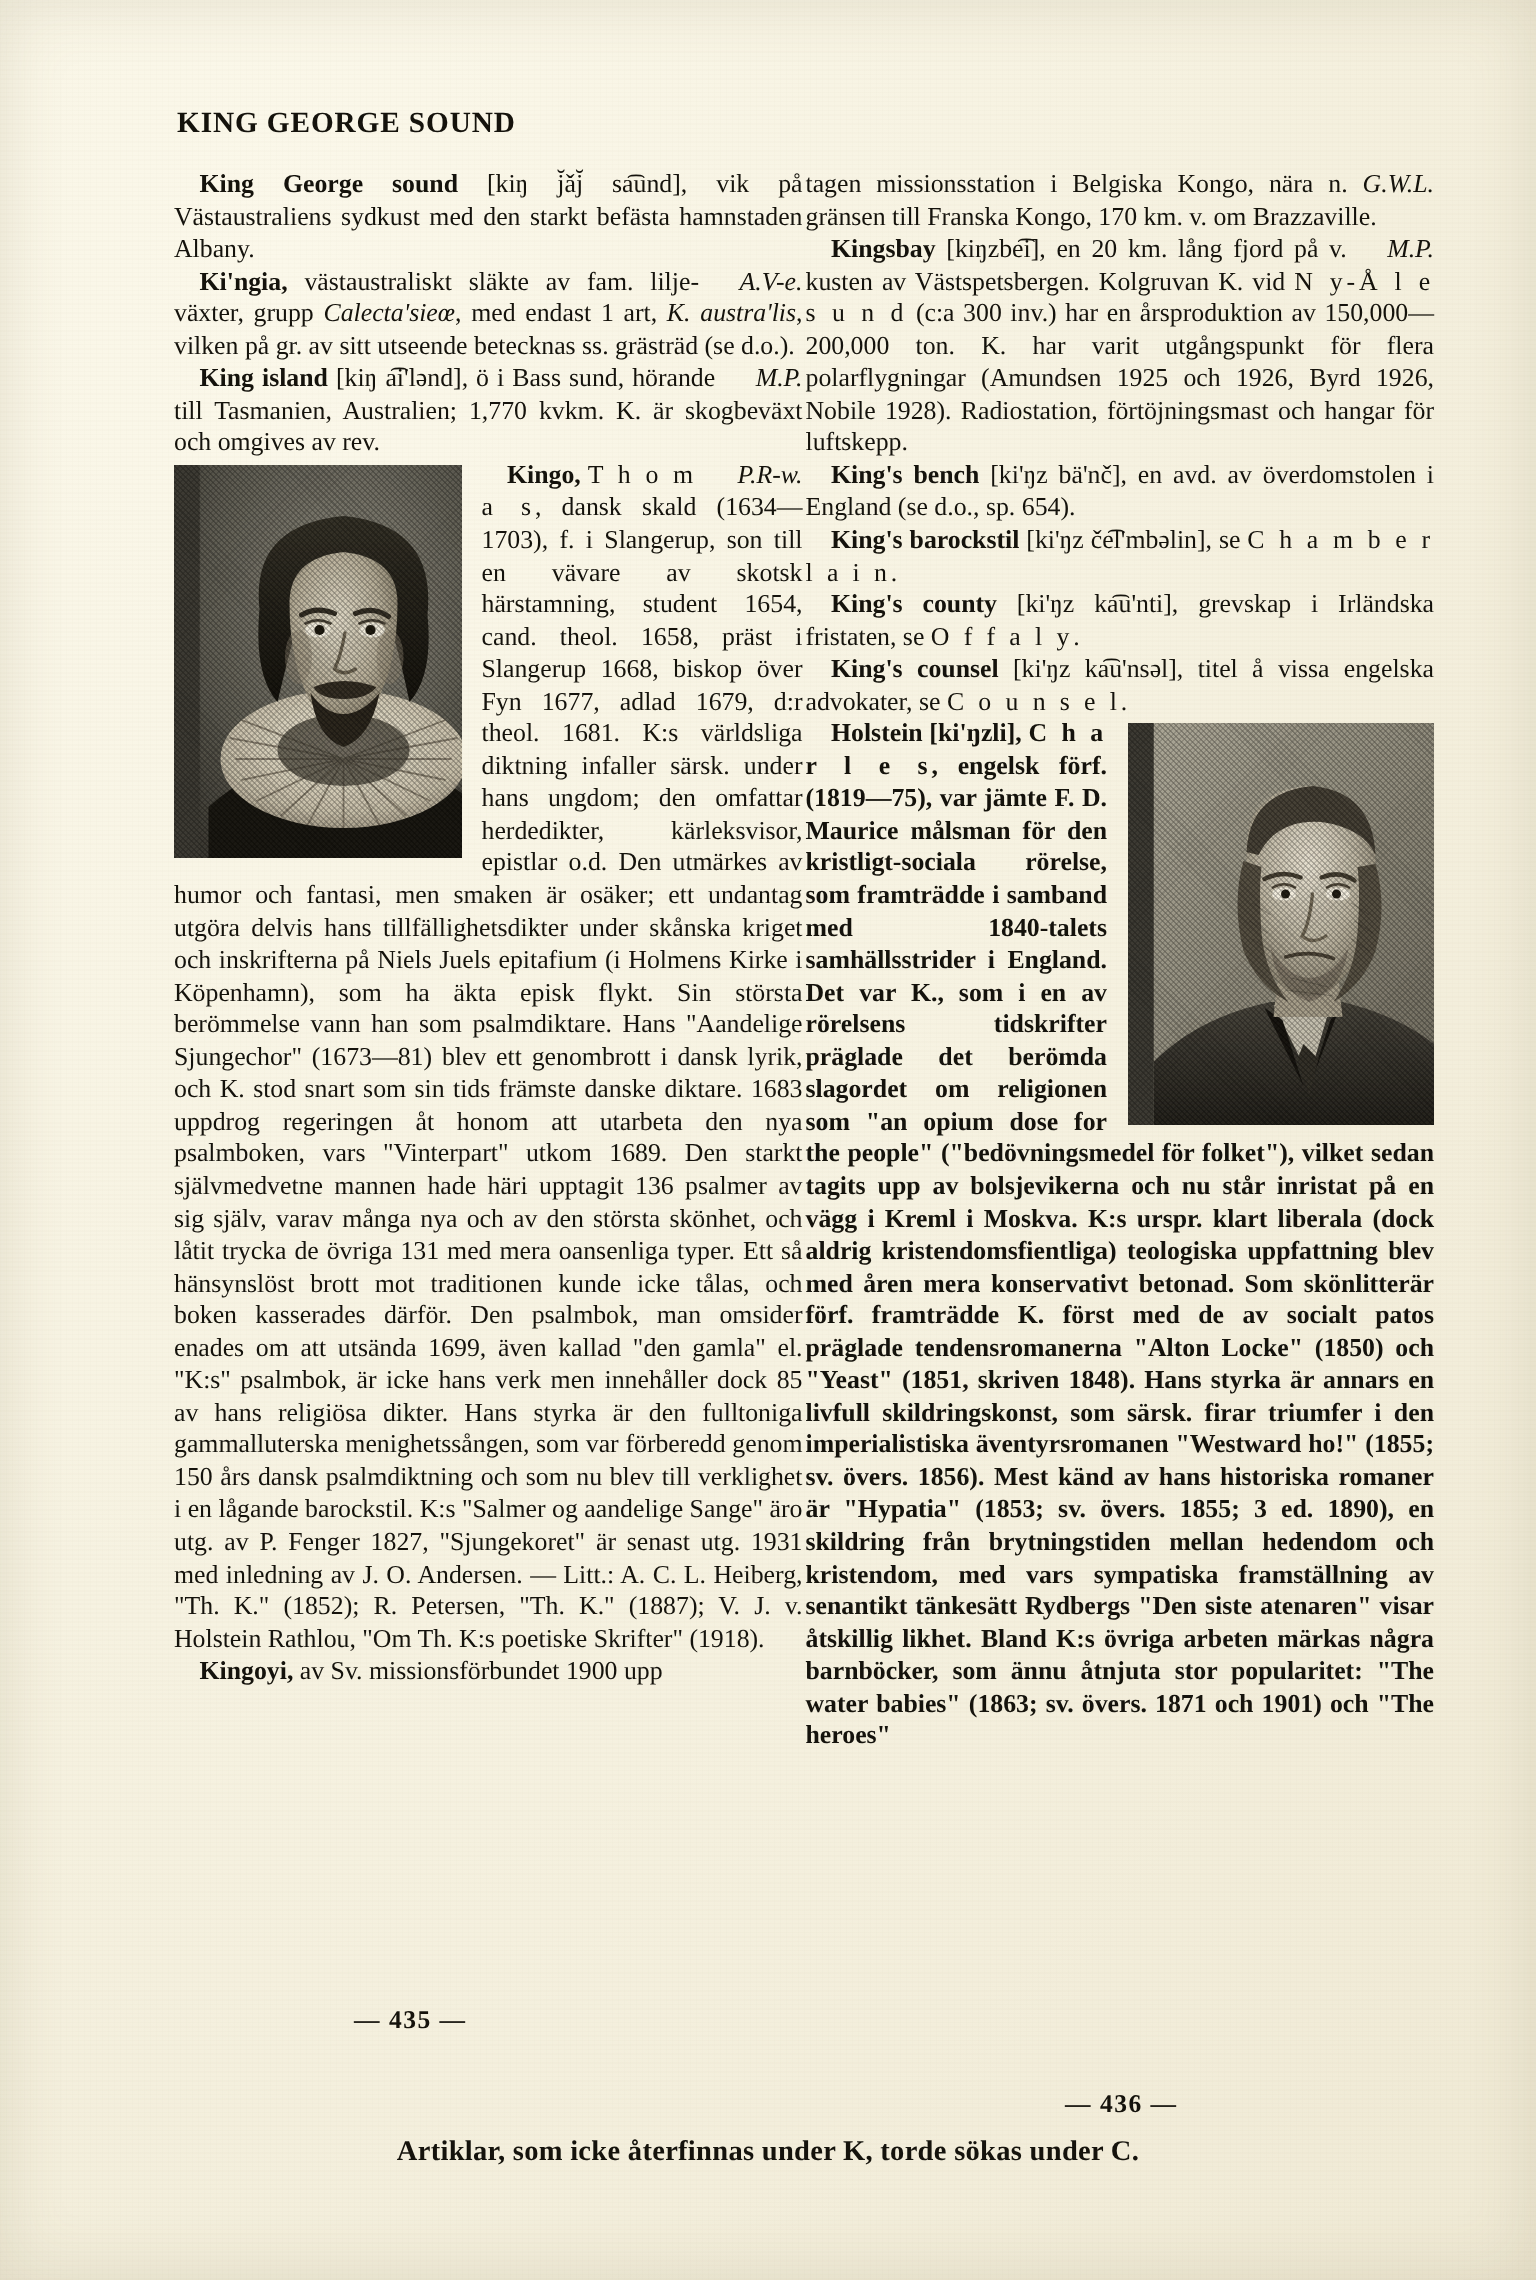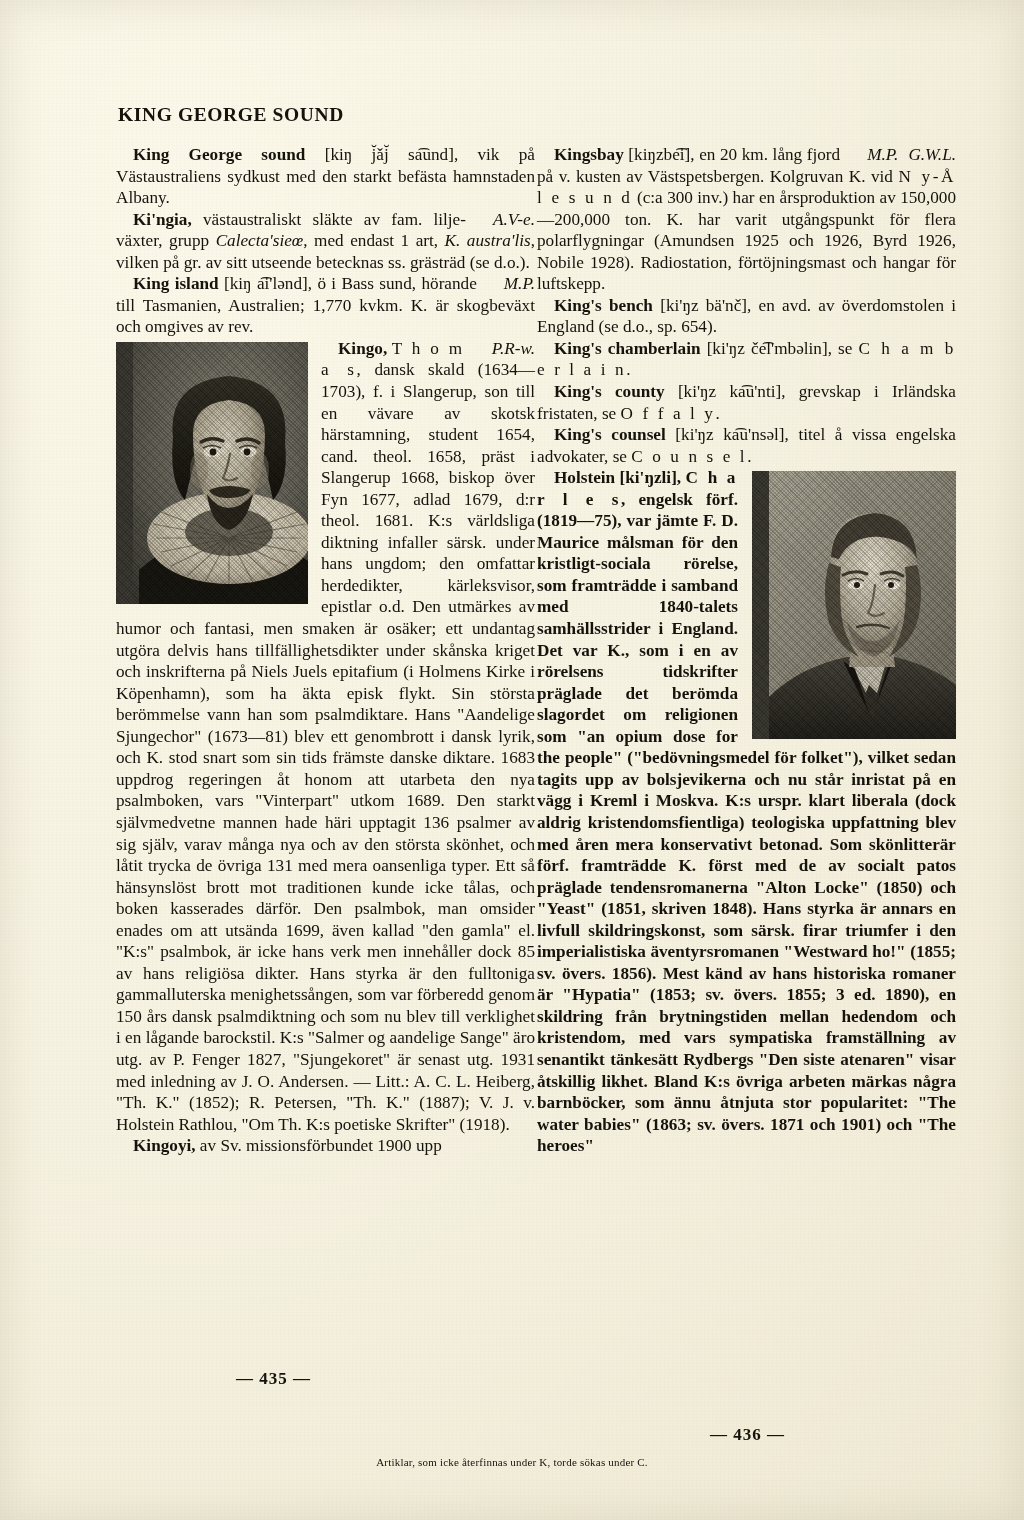--- a/index.html
+++ b/index.html
@@ -23,21 +23,21 @@
     box-shadow: inset 0 0 44px rgba(120,106,70,.16);
     pointer-events:none;
   }
   .grain{
     position:absolute; inset:0; pointer-events:none; opacity:.33;
     background-image:
       repeating-linear-gradient(0deg, rgba(120,104,62,.05) 0 1px, rgba(0,0,0,0) 1px 3px),
       repeating-linear-gradient(90deg, rgba(120,104,62,.04) 0 1px, rgba(0,0,0,0) 1px 4px);
   }
 
-  .sheet{position:absolute; left:0; top:0; width:1024px; height:1328px;margin-top:32px;}
+  .sheet{position:absolute; left:0; top:0; width:1024px; height:1328px;}
 
   
   .runhead{
     position:absolute; left:118px; top:72px;
     font-weight:bold; font-size:19.5px; letter-spacing:.6px;
   }
 
   
   .col{
     position:absolute; top:112px; width:419px;
@@ -85,21 +85,21 @@
   }
 
   
   .folio{
     position:absolute; font-size:17px; font-weight:bold; letter-spacing:1px;
   }
   .folio-left{left:236px; top:1337px;}
   .folio-right{left:710px; top:1393px;}
   .footnote{
     position:absolute; left:0; right:0; top:1424px;
-    text-align:center; font-weight:normal; font-size:11px; letter-spacing:.2px;
+    text-align:center; font-weight:bold; font-size:19px; letter-spacing:.2px;
   }
 </style>
 </head>
 <body>
 
 <div class="page"></div>
 
 <div class="sheet">
 
   <div class="runhead">KING GEORGE SOUND</div>
@@ -203,35 +203,36 @@
 
     <p class="entry">
       <b class="hw">Kingoyi,</b><span> av Sv. missionsförbundet 1900 upp­</span>
     </p>
   </div>
 
   <div class="col col-right">
 
     <p class="entry cont">
       <span class="sig">G.W.L.</span>
+      <span>tagen missionsstation i Belgiska Kongo, nära n. gränsen till Franska Kongo, 170 km. v. om Brazzaville.</span>
     </p>
 
     <p class="entry">
       <span class="sig">M.P.</span>
       <b class="hw">Kingsbay</b>
       <span>[kiŋzbe͡i]</span><span>, en 20 km. lång fjord på v. kusten av Västspetsbergen. Kolgruvan K. vid </span><span class="sp">N y-Å l e s u n d</span><span> (c:a 300 inv.) har en årsproduktion av 150,000—200,000 ton. K. har varit utgångspunkt för flera polarflygningar (Amundsen 1925 och 1926, Byrd 1926, Nobile 1928). Radiostation, förtöjningsmast och hangar för luftskepp.</span>
     </p>
 
     <p class="entry">
       <b class="hw">King's bench</b>
       <span>[ki'ŋz bä'nč]</span><span>, en avd. av överdomstolen i England (se d.o., sp. 654).</span>
     </p>
 
     <p class="entry">
-      <b class="hw">King's chamberlain</b>
+      <b class="hw">King's barockstil</b>
       <span>[ki'ŋz če͡l'mbəlin]</span><span>, se </span><span class="sp">C h a m b e r l a i n</span><span>.</span>
     </p>
 
 
     <p class="entry">
       <b class="hw">King's county</b>
       <span>[ki'ŋz ka͡u'nti]</span><span>, grevskap i Irländska fristaten, se </span><span class="sp">O f f a l y</span><span>.</span>
     </p>
 
     <p class="entry">

